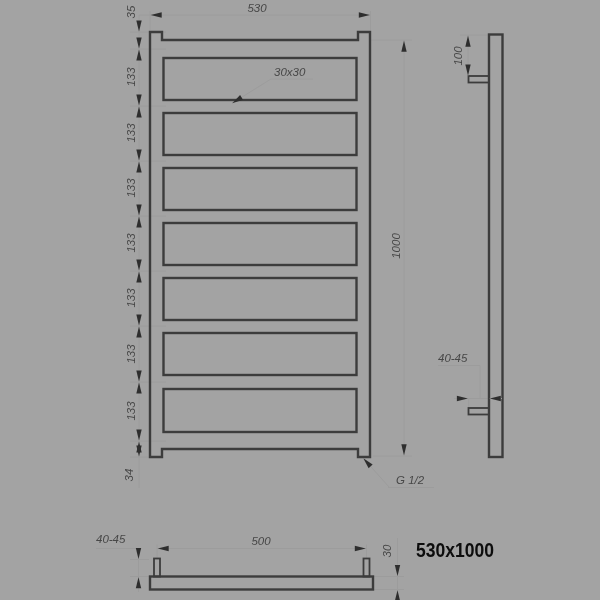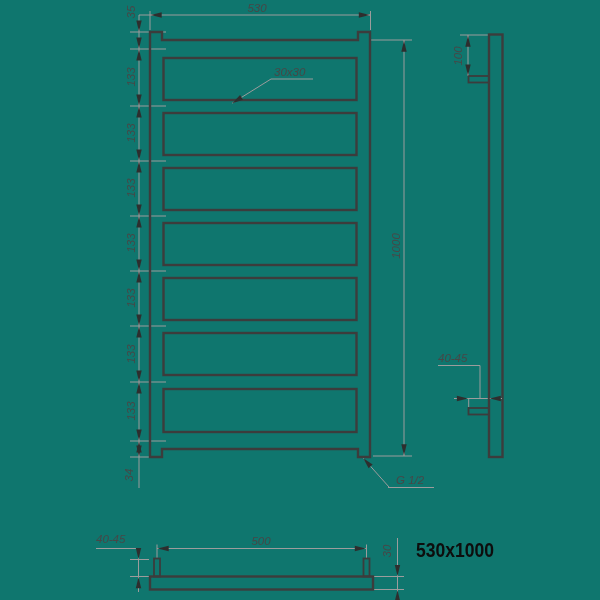--- a/index.html
+++ b/index.html
@@ -1,16 +1,16 @@
 <!DOCTYPE html>
 <html><head>
 <meta charset="utf-8">
 <style>
   html,body{margin:0;padding:0;background:#ffffff;}
-  .canvas{position:relative;width:600px;height:600px;background:#0f766e;overflow:hidden;}
+  .canvas{position:relative;width:600px;height:600px;background:#a3a3a3;overflow:hidden;}
   svg{display:block;}
   .geo{fill:none;stroke:#3c3c3c;stroke-width:2.4;stroke-linejoin:miter;}
   .geo-thin{fill:none;stroke:#3c3c3c;stroke-width:1.8;}
   .dim{fill:none;stroke:#9c9c9c;stroke-width:1;}
   .car{fill:none;stroke:#9c9c9c;stroke-width:1;}
   .dtxt{font-family:"Liberation Sans",sans-serif;font-style:italic;font-size:11.5px;fill:#474747;}
   .ttl{font-family:"Liberation Sans",sans-serif;font-weight:bold;font-size:21px;fill:#0d0d0d;}
 </style>
 </head>
 <body>

